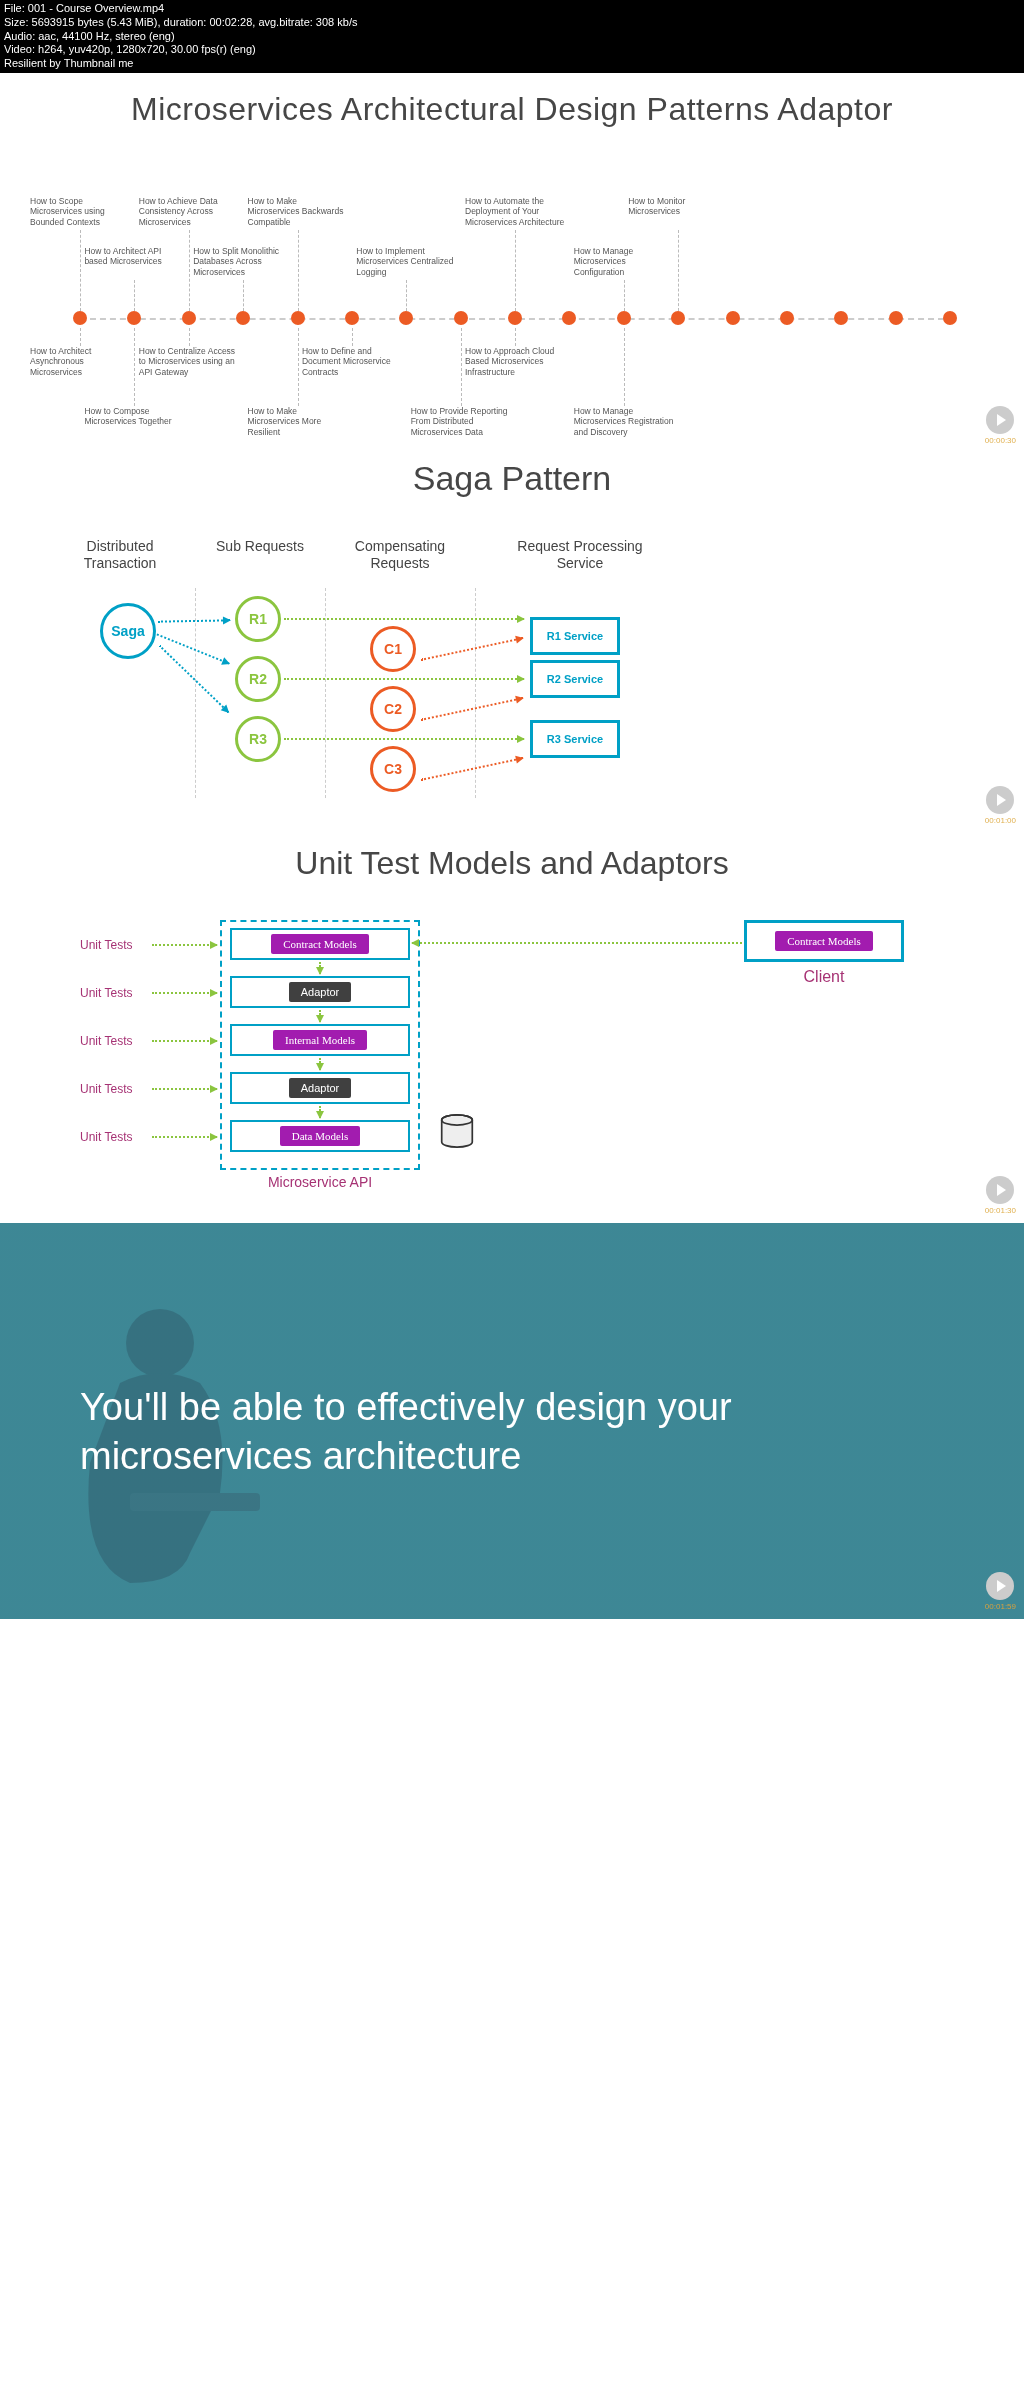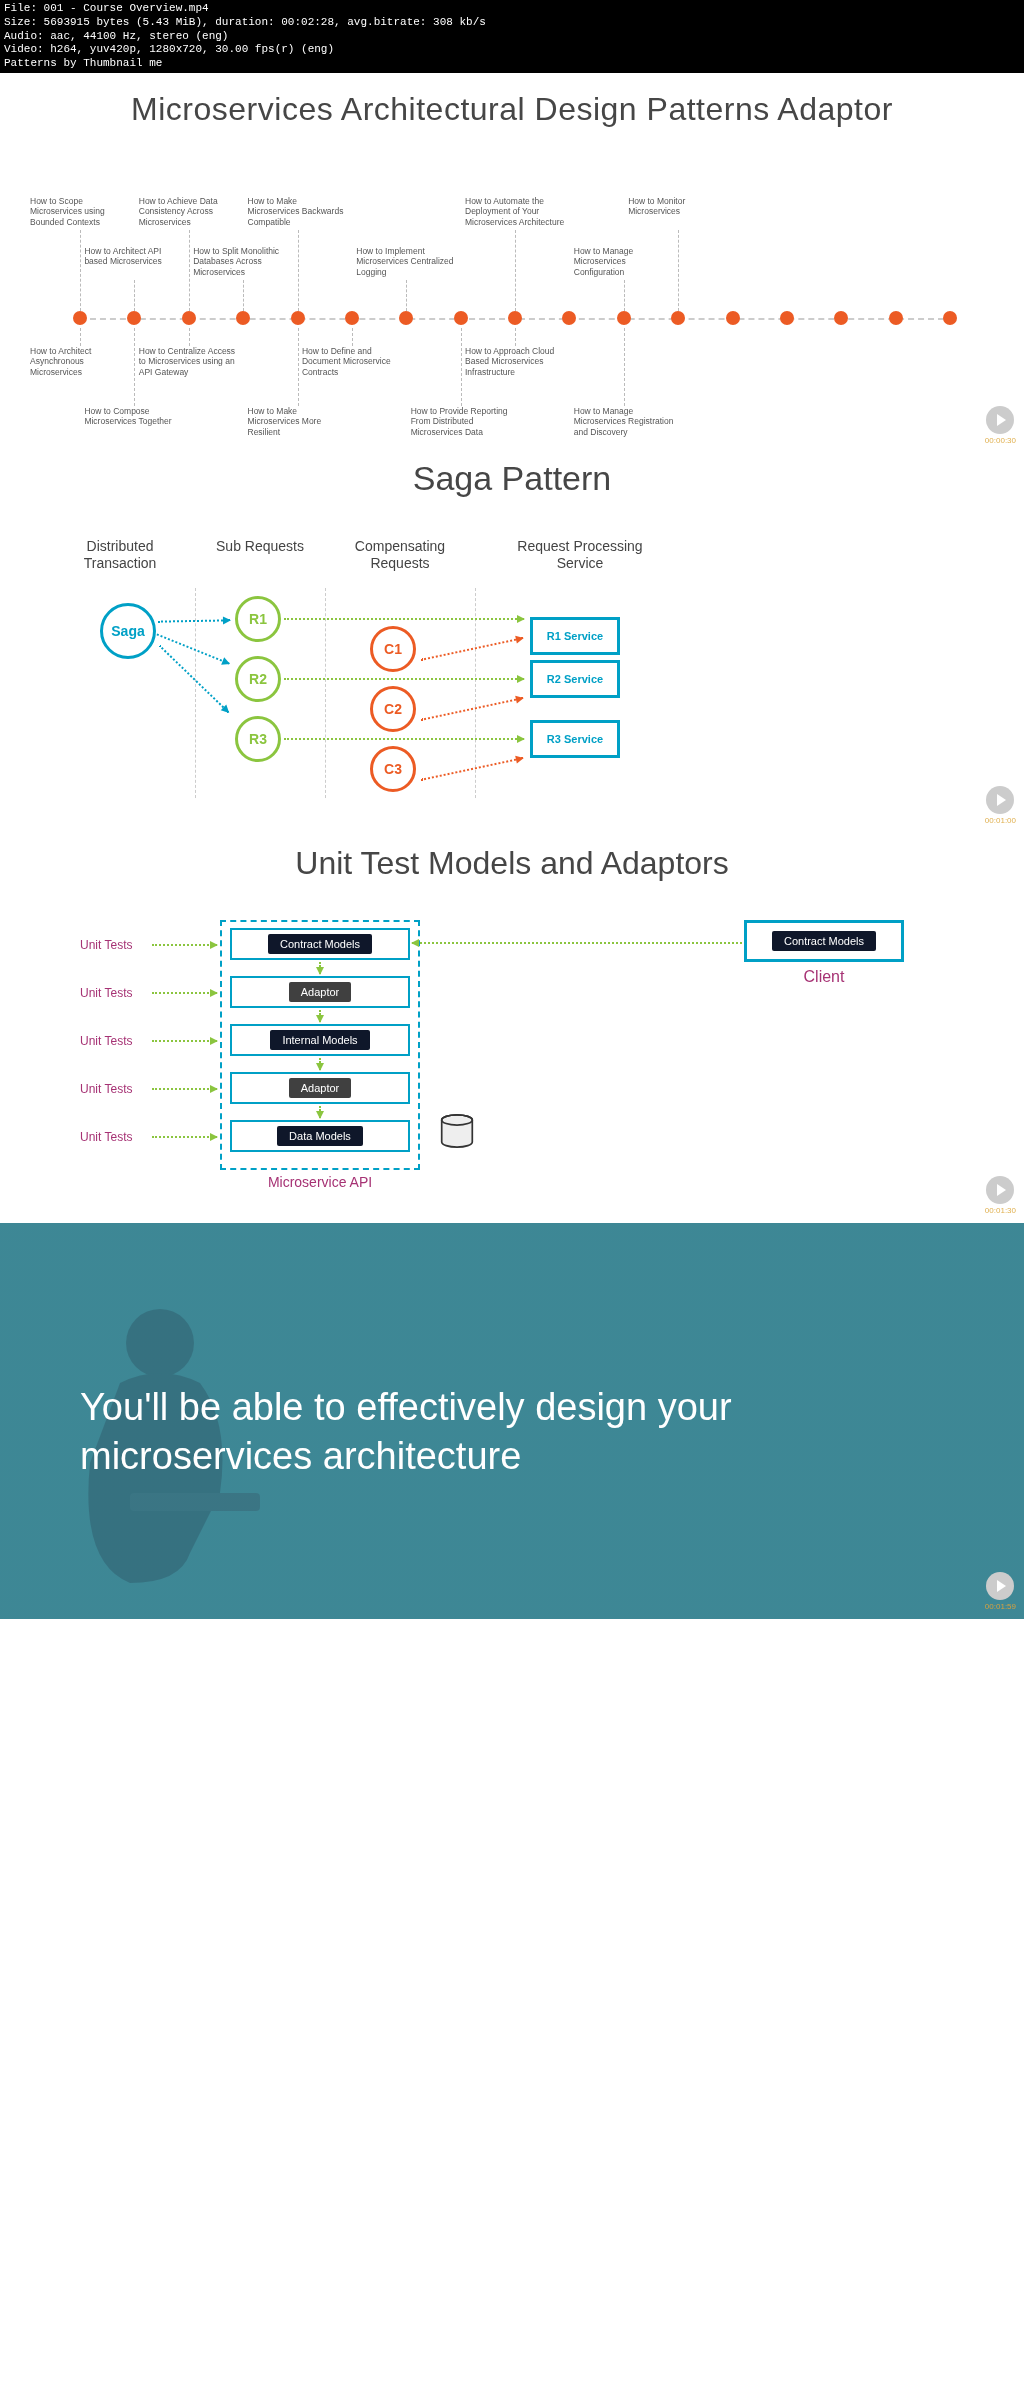--- a/index.html
+++ b/index.html
@@ -1,19 +1,19 @@
 <!DOCTYPE html>
 <html><head>
 <meta charset="utf-8">
 <style>
   * { box-sizing: border-box; margin: 0; padding: 0; }
   body { font-family: "Segoe UI", Arial, sans-serif; width: 1024px; background: #fff; }
   
   
-  .meta-bar { background:#000; color:#fff; font-family: Liberation Mono, monospace; font-size:11px; padding:2px 4px; line-height:1.25; }
+  .meta-bar { background:#000; color:#fff; font-family: Liberation Sans, sans-serif; font-size:11px; padding:2px 4px; line-height:1.25; }
   
   
   .slide { position:relative; width:1024px; background:#fff; }
   .slide h1 { text-align:center; color:#464646; font-weight:300; }
   
   
   #s1 { height:380px; }
   #s1 h1 { font-size:32px; padding-top:18px; letter-spacing:0.5px;}
   .timeline-wrap { position:relative; margin:0 50px; height:300px; }
   .tl-line { position:absolute; top:190px; left:30px; right:30px; border-top:2px dashed #ccc; }
@@ -39,21 +39,21 @@
   .a-orange{border-color:#ec5b24;}.a-orange:after{border-left-color:#ec5b24;}
   
   
   #s3 { height:390px; }
   #s3 h1 { font-size:32px; padding-top:12px;}
   .ut { position:relative; height:320px; margin:0 50px;}
   .api-box { position:absolute; left:170px; top:38px; width:200px; height:250px; border:2px dashed #00a0c6; }
   .api-label { position:absolute; left:170px; top:292px; width:200px; text-align:center; color:#a63274; font-size:14px; font-weight:500;}
   .layer { position:absolute; left:180px; width:180px; height:32px; border:2px solid #00a0c6; display:flex; align-items:center; justify-content:center;}
   .pill { padding:4px 12px; color:#fff; font-size:11px; font-weight:500; border-radius:2px;}
-  .p-green{ background:#0f172a;} .p-orange{background:#404040;}
+  .p-green{ background:#a21caf;font-family:Liberation Serif, serif;} .p-orange{background:#404040;}
   .ut-label{ position:absolute; color:#a63274; font-size:12px; font-weight:500; left:30px; width:70px;}
   .ut-arrow{ position:absolute; left:102px; width:65px; border-top:2px dotted #8bc53f;}
   .ut-arrow:after{content:"";position:absolute;right:-1px;top:-5px;border-left:8px solid #8bc53f;border-top:4px solid transparent;border-bottom:4px solid transparent;}
   .client-box{position:absolute; right:70px; top:38px; width:160px; height:42px; border:3px solid #00a0c6; display:flex; align-items:center; justify-content:center;}
   .client-lbl{position:absolute; right:70px; top:86px; width:160px; text-align:center; color:#a63274; font-size:16px; font-weight:500;}
   .db{ position:absolute; left:390px; top:232px; width:34px;}
   .vdash{position:absolute; border-left:2px dotted #8bc53f; left:269px;}
   .vdash:after{content:"";position:absolute;left:-5px;bottom:-1px;border-top:8px solid #8bc53f;border-left:4px solid transparent;border-right:4px solid transparent;}
   .harrow-g{position:absolute; border-top:2px dotted #8bc53f;}
   .harrow-g:before{content:"";position:absolute;left:-1px;top:-5px;border-right:8px solid #8bc53f;border-top:4px solid transparent;border-bottom:4px solid transparent;}
@@ -71,21 +71,21 @@
   #s4 .play .ts{color:#d4a040;}
 </style>
 </head>
 <body>
 
 <div class="meta-bar">
   <div>File: 001 - Course Overview.mp4</div>
   <div>Size: 5693915 bytes (5.43 MiB), duration: 00:02:28, avg.bitrate: 308 kb/s</div>
   <div>Audio: aac, 44100 Hz, stereo (eng)</div>
   <div>Video: h264, yuv420p, 1280x720, 30.00 fps(r) (eng)</div>
-  <div>Patterns by Thumbnail me</div>
+  <div>Resilient by Thumbnail me</div>
 </div>
 
 <div class="slide" id="s1">
   <h1>Microservices Architectural Design Patterns Adaptor</h1>
   <div class="timeline-wrap">
     <div class="tl-line"></div>
 
   <div class="tl-dot" style="left: 23px;"></div>
       <div class="tl-dot" style="left: 77.375px;"></div>
       <div class="tl-dot" style="left: 131.75px;"></div>

